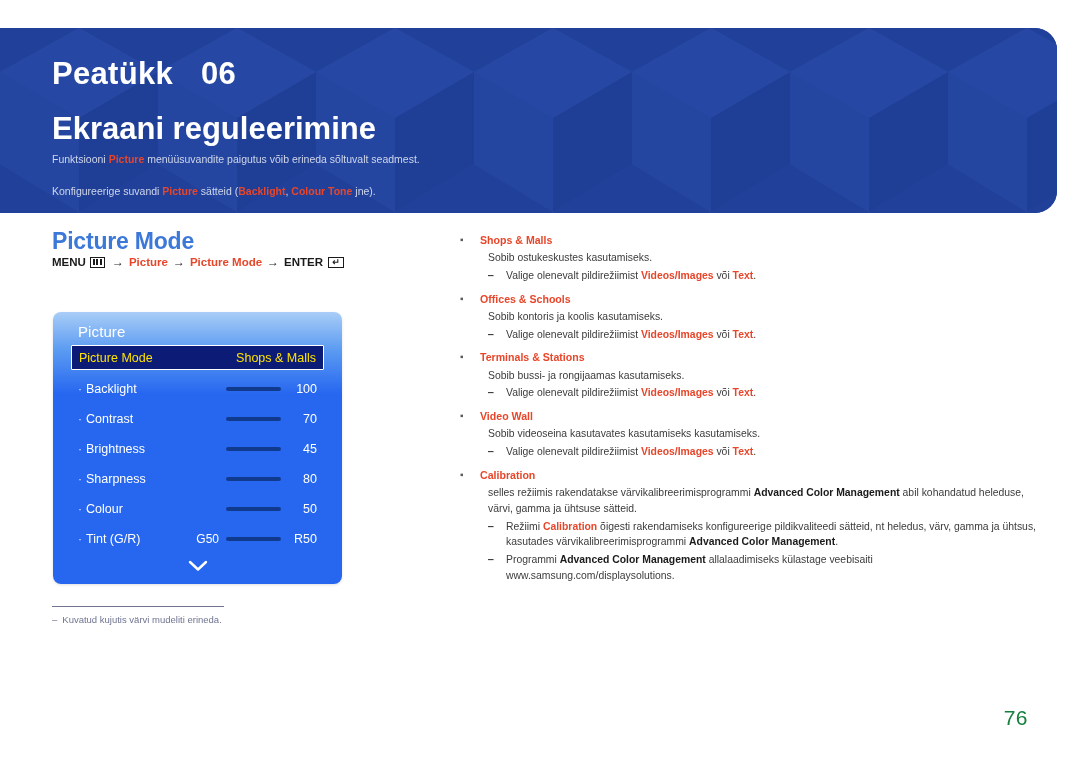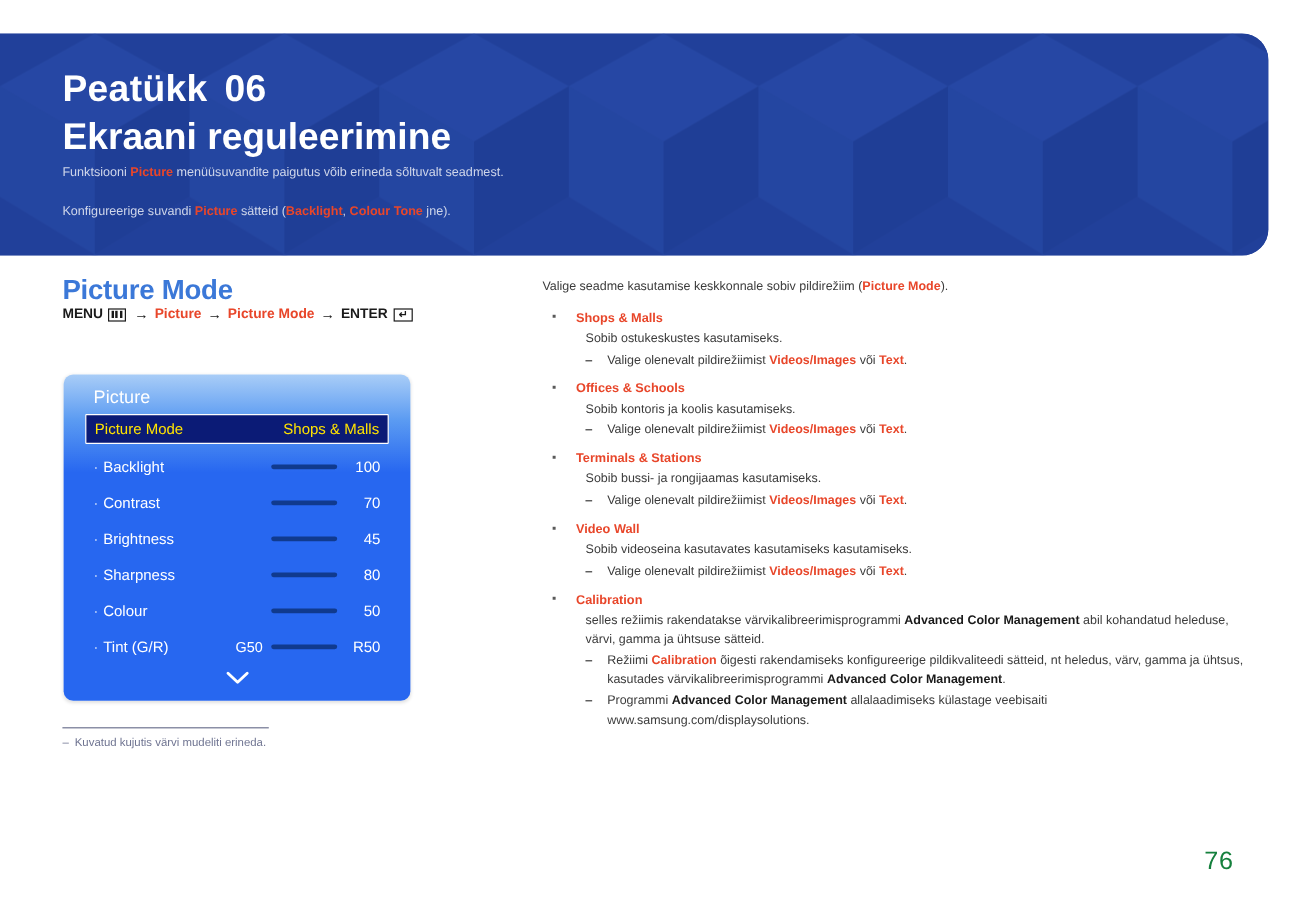--- a/index.html
+++ b/index.html
@@ -39,28 +39,28 @@
   }
   .chapter-line {
     color: #ffffff;
     font-size: 31px;
     font-weight: bold;
     letter-spacing: 0.3px;
     line-height: 1.26;
     white-space: nowrap;
   }
   .chapter-line .chap-num {
-    margin-left: 14px;
+    margin-left: 28px;
   }
   .chapter-title {
     color: #ffffff;
     font-size: 31px;
     font-weight: bold;
     line-height: 1.26;
-    margin-top: 1px;
+    margin-top: 16px;
     white-space: nowrap;
   }
   .banner-sub {
     margin-top: 14px;
     color: #cfd6ea;
     font-size: 10.5px;
     line-height: 1.72;
     white-space: nowrap;
   }
   .banner-sub .hl {
@@ -428,23 +428,20 @@
 
 <div class="footnote">
   <div class="rule"></div>
   <div class="fn-text">
     <span class="fn-dash">‒</span><span>Kuvatud kujutis värvi mudeliti erineda.</span>
   </div>
 </div>
 
 <div class="right-col">
 
-  <div class="intro-line">
-    <span>Valige seadme kasutamise keskkonnale sobiv pildirežiim (</span><span class="red-b">Picture Mode</span><span>).</span>
-  </div>
 
   <div class="blk">
     <div class="lvl1">
       <span class="marker">▪</span>
       <span class="lvl1-title">Shops &amp; Malls</span>
     </div>
     <div class="lvl1-desc">Sobib ostukeskustes kasutamiseks.</div>
     <div class="lvl2">
       <span class="marker">‒</span>
       <span class="body"><span>Valige olenevalt pildirežiimist </span><span class="red-b">Videos/Images</span><span> või </span><span class="red-b">Text</span><span>.</span></span>

